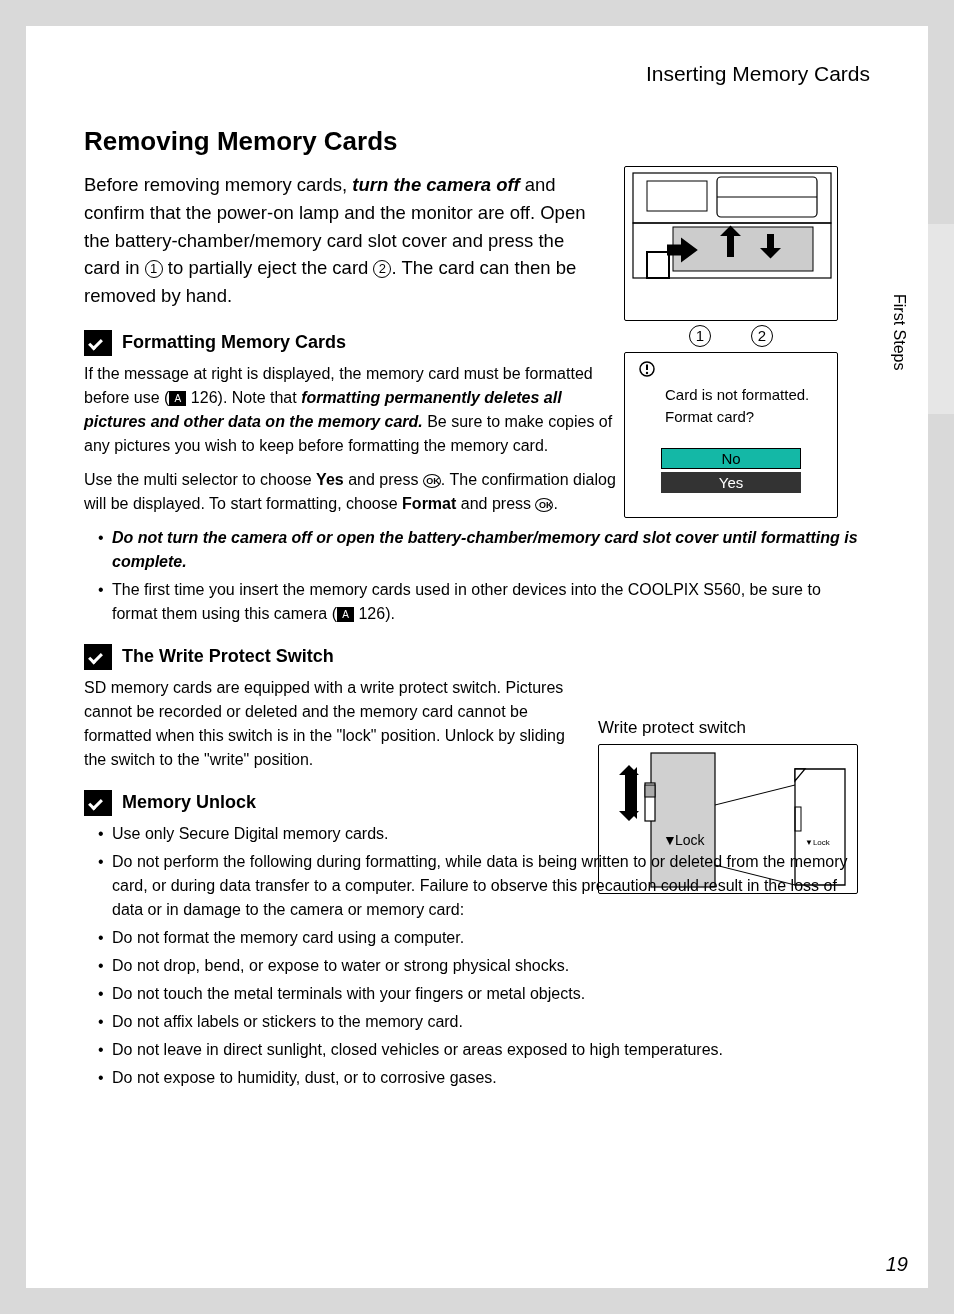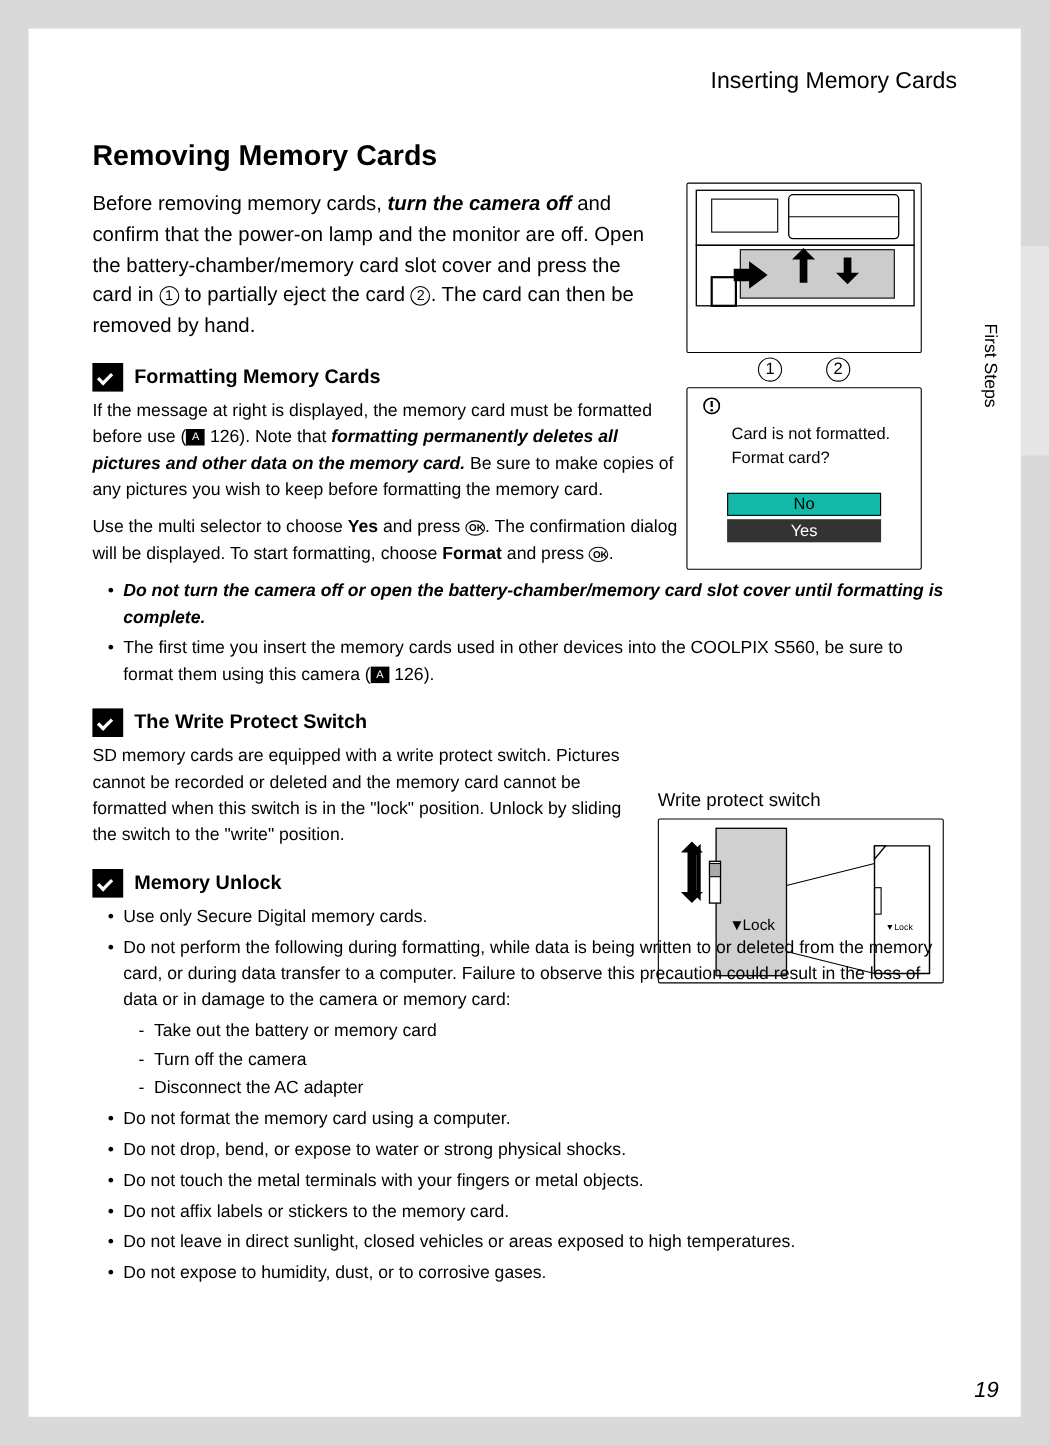--- a/index.html
+++ b/index.html
@@ -250,25 +250,20 @@
 
   <div class="sub-block">
     <div class="sub-title-row">
       <div class="check-box"></div>
       <div class="sub-title">Memory Unlock</div>
     </div>
     <ul class="bullets body-s">
       <li>Use only Secure Digital memory cards.</li>
       <li>
         <span>Do not perform the following during formatting, while data is being written to or deleted from the memory card, or during data transfer to a computer. Failure to observe this precaution could result in the loss of data or in damage to the camera or memory card:</span>
-        <ul class="dashes">
-          <li>Take out the battery or memory card</li>
-          <li>Turn off the camera</li>
-          <li>Disconnect the AC adapter</li>
-        </ul>
       </li>
       <li>Do not format the memory card using a computer.</li>
       <li>Do not drop, bend, or expose to water or strong physical shocks.</li>
       <li>Do not touch the metal terminals with your fingers or metal objects.</li>
       <li>Do not affix labels or stickers to the memory card.</li>
       <li>Do not leave in direct sunlight, closed vehicles or areas exposed to high temperatures.</li>
       <li>Do not expose to humidity, dust, or to corrosive gases.</li>
     </ul>
   </div>
 

